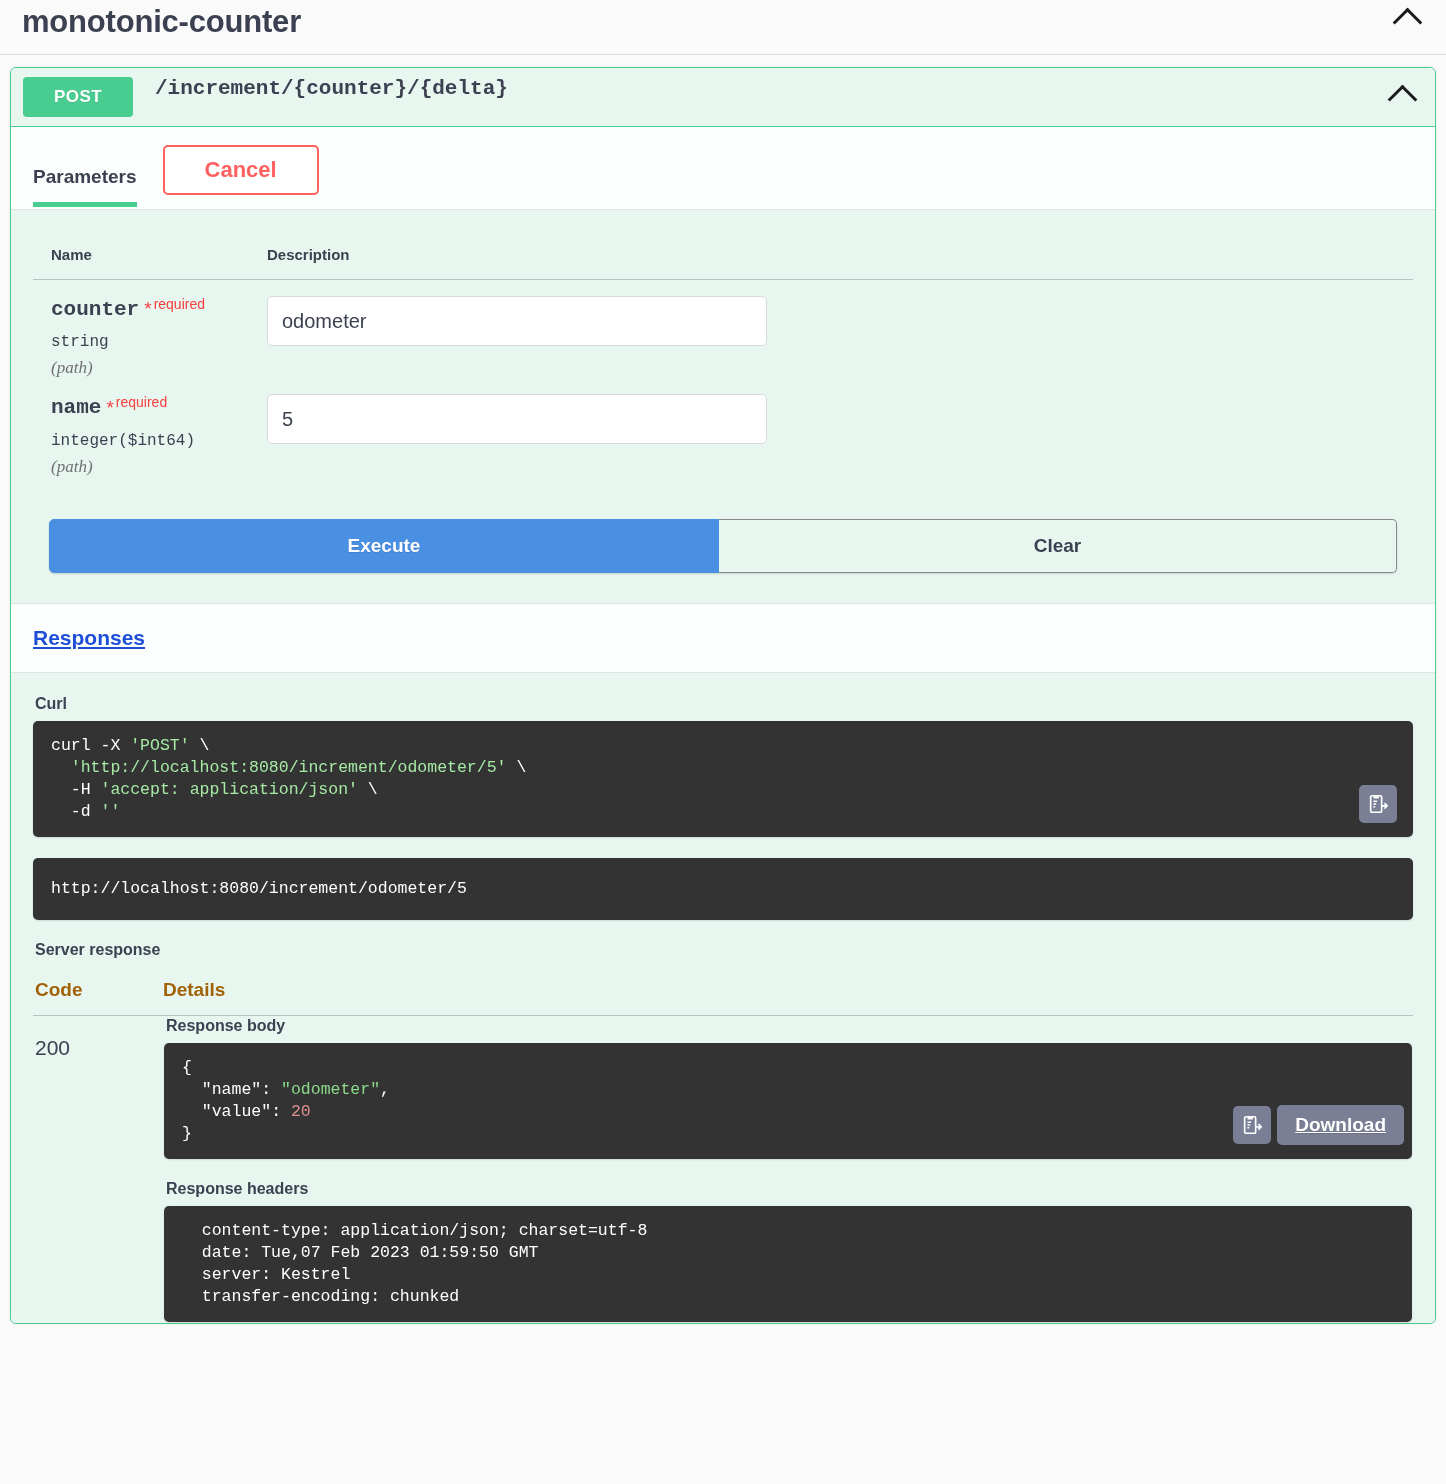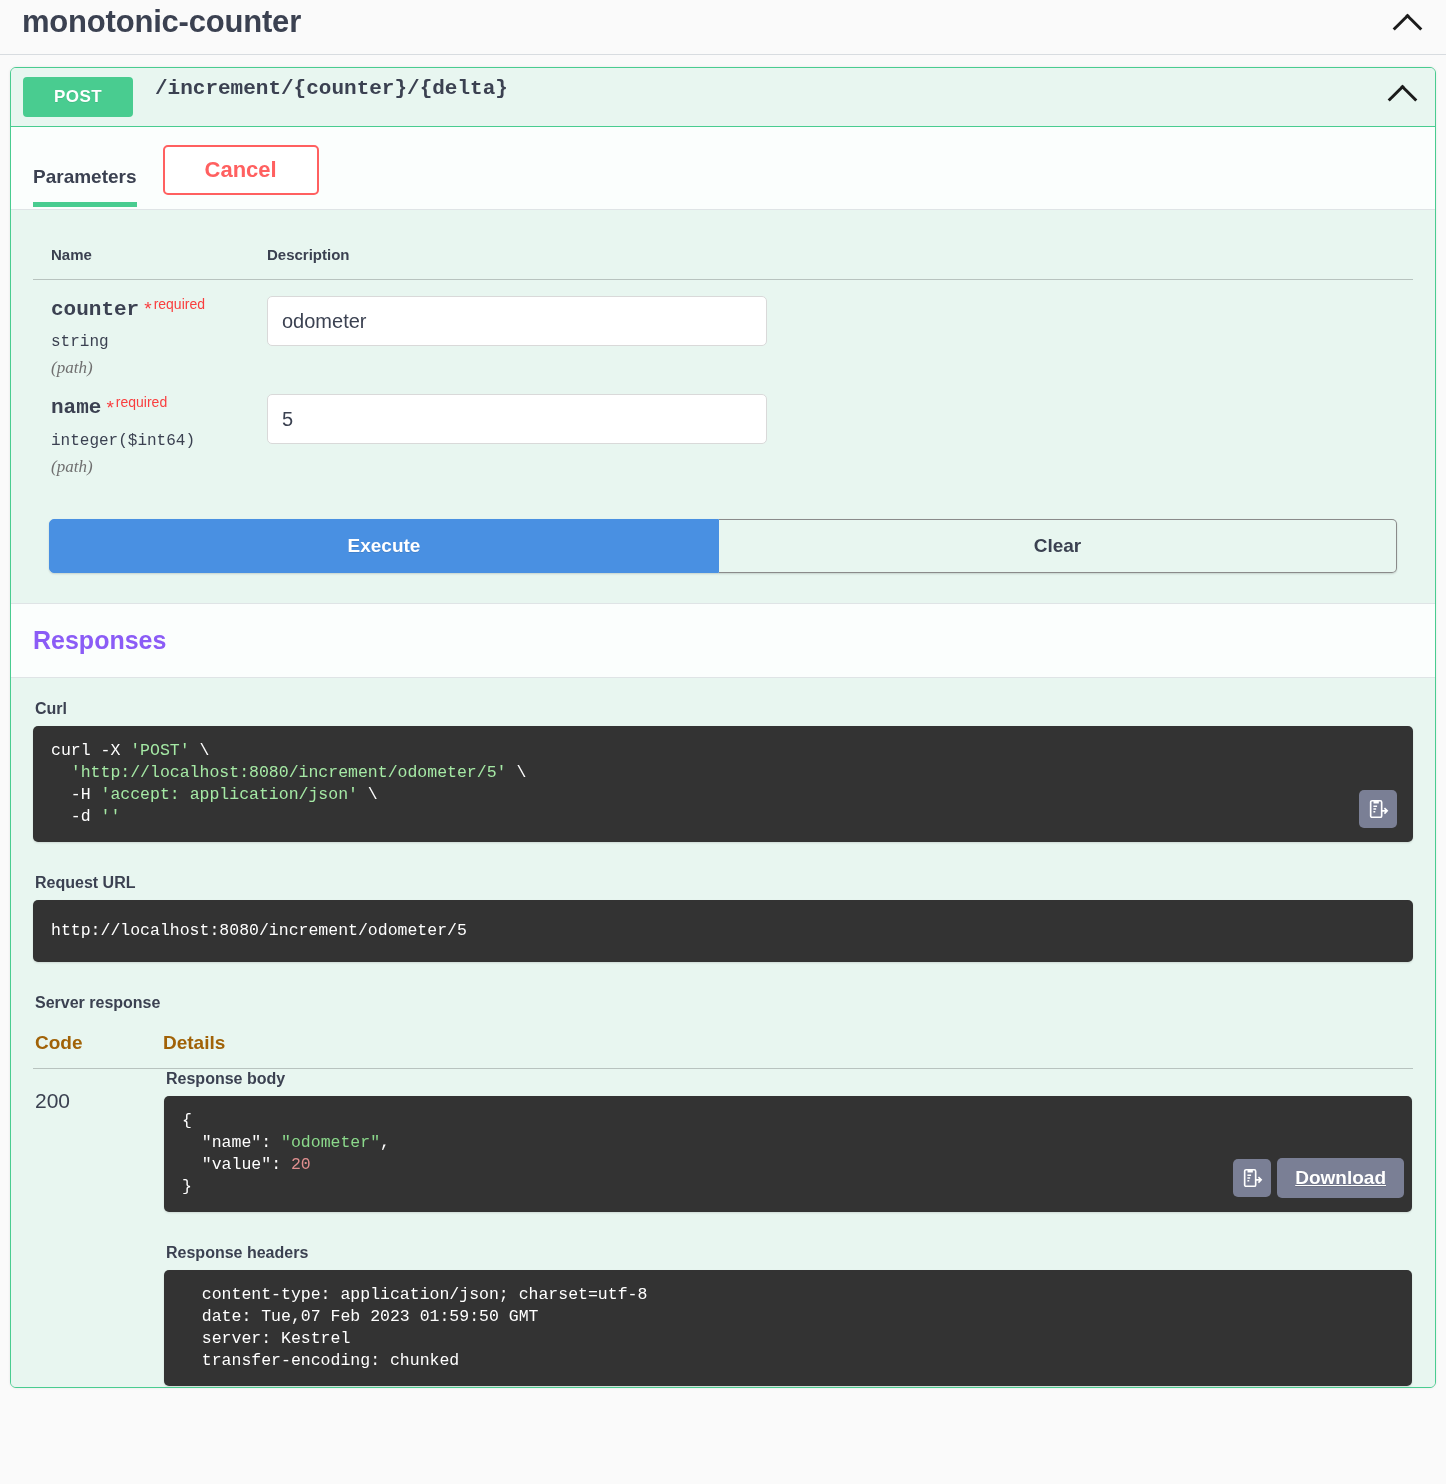--- a/index.html
+++ b/index.html
@@ -12,21 +12,21 @@
     height: 1484px;
     font-family: "Liberation Sans", sans-serif;
     color: #3b4151;
     overflow: hidden;
   }
 
   
   .tag-section { padding: 0; }
   .tag-header {
     display: flex;
-    align-items: flex-end;
+    align-items: flex-start;
     justify-content: space-between;
     padding: 0 22px 14px 22px;
     border-bottom: 1px solid #d8dce0;
     margin-bottom: 12px;
   }
   .tag-title {
     font-size: 31px;
     font-weight: bold;
     color: #3b4151;
     letter-spacing: -0.2px;
@@ -214,43 +214,44 @@
     border-radius: 0 5px 5px 0;
     cursor: pointer;
   }
 
   
   .responses-header {
     background: rgba(255,255,255,0.82);
     padding: 22px 22px 22px 22px;
     border-top: 1px solid #dfe4e6;
     border-bottom: 1px solid #dfe4e6;
-    font-size: 25px;
-    font-weight: bold;
-    color: #8b5cf6;
+    font-size: 21px;
+    font-weight: bold;
+    color: #1d4ed8;
+    text-decoration: underline;
   }
   .responses-body { background: #e8f6f0; padding: 22px 22px 0 22px; }
   .sub-label {
     font-size: 16px;
     font-weight: bold;
     color: #3b4151;
     margin: 0 0 8px 2px;
   }
 
   .code-block {
     position: relative;
     background: #333333;
     border-radius: 5px;
     padding: 14px 18px;
     font-family: "Liberation Mono", monospace;
     font-size: 16.5px;
     line-height: 22px;
     color: #ffffff;
     white-space: pre;
-    margin-bottom: 32px;
+    margin-bottom: 21px;
     box-shadow: 0 1px 2px rgba(0,0,0,0.12);
   }
   .code-block.url { padding: 20px 18px; }
   .tok-green { color: #a5e9a5; }
   .tok-str { color: #8bd98b; }
   .tok-num { color: #e08f8f; }
   .tok-key { color: #ffffff; }
 
   .copy-btn {
     position: absolute;
@@ -393,21 +394,20 @@
       <div class="code-block"><span class="tok-key">curl -X </span><span class="tok-green">'POST'</span><span class="tok-key"> \</span>
 <span class="tok-green">  'http://localhost:8080/increment/odometer/5'</span><span class="tok-key"> \</span>
 <span class="tok-key">  -H </span><span class="tok-green">'accept: application/json'</span><span class="tok-key"> \</span>
 <span class="tok-key">  -d </span><span class="tok-green">''</span><div class="copy-btn"><svg viewBox="0 0 24 24" fill="none" stroke="#ffffff" stroke-width="1.8">
               <rect x="4" y="3" width="12" height="18" rx="1.5"></rect>
               <path d="M8 3h4v2H8z" fill="#ffffff"></path>
               <path d="M7 9h4M7 12h3M7 15h2"></path>
               <path d="M22 14h-6M19 11l3 3-3 3"></path>
             </svg></div></div>
 
-      <div class="sub-label">Request URL</div>
       <div class="code-block url">http://localhost:8080/increment/odometer/5</div>
 
       <div class="sub-label">Server response</div>
 
       <table class="resp">
         <thead>
           <tr>
             <th class="col-code">Code</th>
             <th>Details</th>
           </tr>

